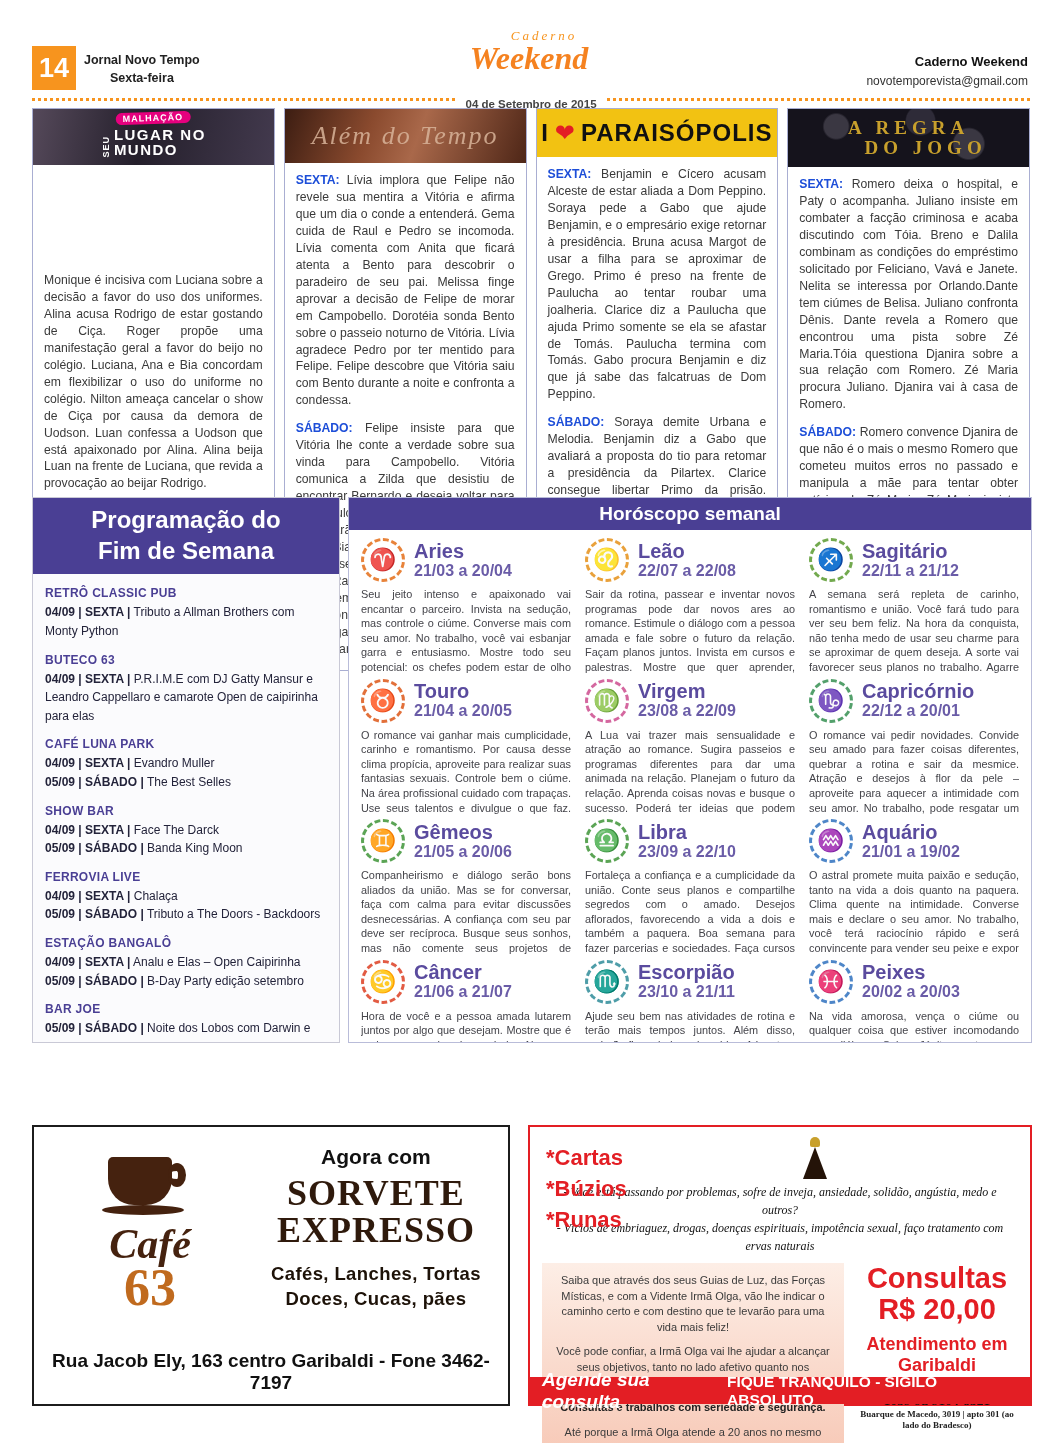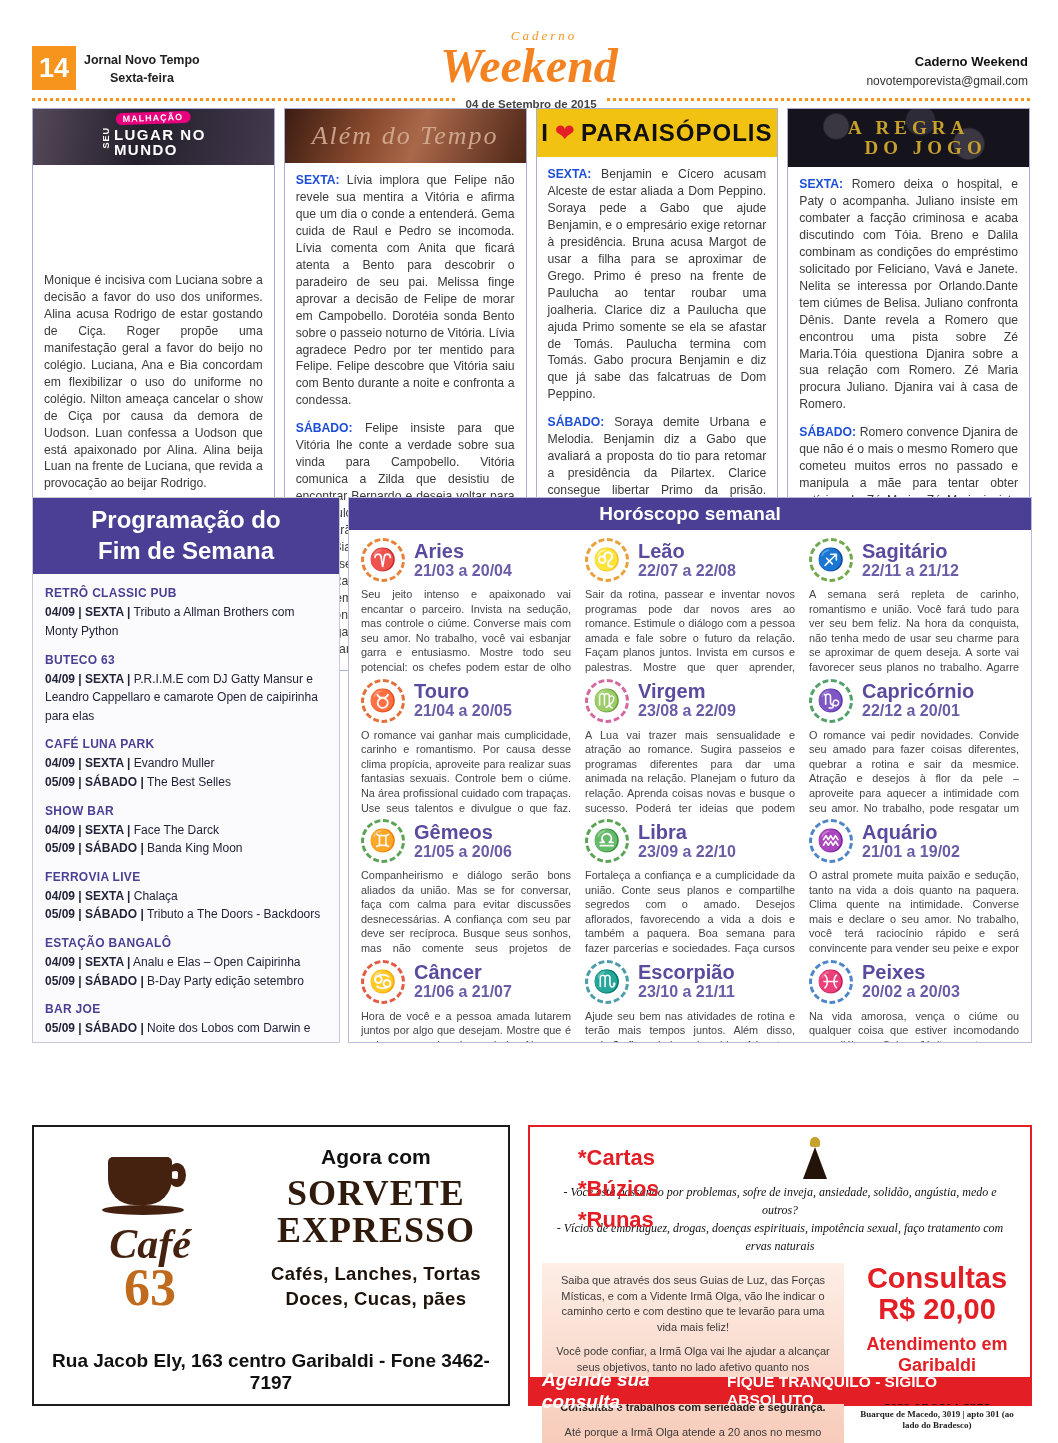--- a/index.html
+++ b/index.html
@@ -7,40 +7,40 @@
         font-family:"Liberation Sans",sans-serif;color:#222;overflow:hidden;}
 
   
   .pagenum{position:absolute;left:32px;top:46px;width:44px;height:44px;background:#F7941E;
            color:#fff;font-size:27px;font-weight:bold;display:flex;align-items:center;justify-content:center;}
   .pubinfo{position:absolute;left:84px;top:51px;font-size:12.5px;font-weight:bold;line-height:1.45;color:#222;text-align:center;}
   .logo-center{position:absolute;left:50%;top:28px;transform:translateX(-50%);text-align:center;z-index:2;}
   .logo-caderno{font-family:"Liberation Serif",serif;font-style:italic;color:#F7941E;font-size:13px;
                 letter-spacing:3px;margin-left:30px;}
   .logo-weekend{font-family:"Liberation Serif",serif;font-style:italic;font-weight:bold;color:#F58220;
-                font-size:48px;line-height:0.9;text-align:right;}
+                font-size:32px;line-height:0.9;text-align:right;}
   .hdr-right{position:absolute;right:30px;top:52px;text-align:right;line-height:1.5;}
   .hdr-right .t{font-size:13px;font-weight:bold;color:#111;}
   .hdr-right .e{font-size:12px;color:#333;}
   .dotline{position:absolute;left:32px;right:28px;top:88px;display:flex;align-items:center;gap:10px;z-index:1;}
   .dotline .dots{flex:1;border-top:3px dotted #F7941E;height:0;}
   .dotline .date{font-size:11.5px;font-weight:bold;color:#444;white-space:nowrap;margin-top:10px;}
 
   
   .novela-row{position:absolute;left:32px;right:28px;top:108px;display:flex;gap:9px;align-items:flex-start;}
   .novela{flex:1;border:1px solid #a9aed2;background:#fff;}
   .nov-body{padding:9px 11px 12px;}
   .nov-p{margin:0 0 11px;font-size:12.2px;line-height:1.39;text-align:justify;color:#3a3a3a;}
   .nov-p b{color:#1d4ed8;}
   .nov-p:last-child{margin-bottom:0;}
   .head-mal{height:56px;background:linear-gradient(100deg,#55495a 0%,#241f2b 45%,#433a4e 100%);
             position:relative;display:flex;align-items:center;justify-content:center;}
   .mal-badge{position:absolute;top:3px;left:50%;transform:translateX(-50%) rotate(-2deg);background:#E6007E;
              color:#fff;font-size:9px;font-weight:bold;padding:1px 7px;border-radius:8px;letter-spacing:1px;}
-  .mal-lines{display:flex;align-items:flex-start;gap:3px;margin-top:10px;}
+  .mal-lines{display:flex;align-items:flex-end;gap:3px;margin-top:10px;}
   .mal-seu{writing-mode:vertical-rl;transform:rotate(180deg);color:#fff;font-size:9px;font-weight:bold;letter-spacing:1px;}
   .mal-main{color:#fff;font-weight:bold;font-size:15px;line-height:1.02;letter-spacing:1.5px;}
   .head-adt{height:54px;background:linear-gradient(110deg,#3c1d12 0%,#8a4a2e 35%,#a9684a 55%,#4e2617 100%);
             display:flex;align-items:center;justify-content:center;}
   .adt-script{font-family:"Liberation Serif",serif;font-style:italic;color:#d9b49a;font-size:26px;
               letter-spacing:2px;opacity:.85;}
   .head-par{height:48px;background:#F2C212;display:flex;align-items:center;justify-content:center;gap:6px;}
   .par-i,.par-name{font-size:24px;font-weight:bold;color:#111;letter-spacing:1px;}
   .par-heart{color:#E31E24;font-size:24px;line-height:1;}
   .head-rdj{height:58px;background:radial-gradient(circle at 20% 30%,#3a3742 0 6%,transparent 7%),
@@ -86,21 +86,21 @@
   .cafe-word{font-family:"Liberation Serif",serif;font-style:italic;font-weight:bold;color:#45220f;
              font-size:42px;line-height:1;margin-top:2px;}
   .cafe-num{font-family:"Liberation Serif",serif;font-weight:bold;color:#c06a1e;font-size:52px;line-height:.9;}
   .cafe-right{flex:1;text-align:center;padding-top:4px;}
   .cafe-agora{font-size:21px;font-weight:bold;color:#111;margin-bottom:6px;}
   .cafe-sorvete{font-family:"Liberation Serif",serif;font-weight:bold;color:#2f1a0c;font-size:36px;
                 line-height:1.02;letter-spacing:1px;}
   .cafe-menu{margin-top:14px;font-size:18.5px;font-weight:bold;color:#1d1208;line-height:1.35;letter-spacing:.4px;}
   .cafe-addr{position:absolute;left:0;right:0;bottom:10px;text-align:center;font-size:19px;font-weight:bold;color:#111;}
   .olga{flex:1;border:2px solid #E31E24;box-sizing:border-box;position:relative;background:#fff;padding:8px 12px 34px;}
-  .olga-services{position:absolute;left:16px;top:16px;color:#E31E24;font-weight:bold;font-size:22px;line-height:1.4;margin-left:32px;}
+  .olga-services{position:absolute;left:16px;top:16px;color:#E31E24;font-weight:bold;font-size:22px;line-height:1.4;}
   .olga-titlerow{display:flex;align-items:flex-start;justify-content:center;gap:10px;margin-left:90px;margin-right:20px;}
   .olga-title{font-family:"Liberation Serif",serif;font-weight:bold;color:#E31E24;font-size:42px;line-height:1;
               text-shadow:1px 1px 0 #f9b1b3;}
   .statue{width:28px;height:44px;position:relative;flex:0 0 auto;}
   .statue-body{position:absolute;left:2px;top:12px;width:24px;height:32px;background:#241308;
                clip-path:polygon(50% 0,100% 100%,0 100%);}
   .statue-crown{position:absolute;left:9px;top:2px;width:10px;height:10px;background:#C8A02C;border-radius:50% 50% 2px 2px;}
   .olga-desc{font-family:"Liberation Serif",serif;font-style:italic;font-size:12px;color:#111;
              text-align:center;line-height:1.5;margin:4px 6px 8px;}
   .olga-cols{display:flex;gap:12px;}

